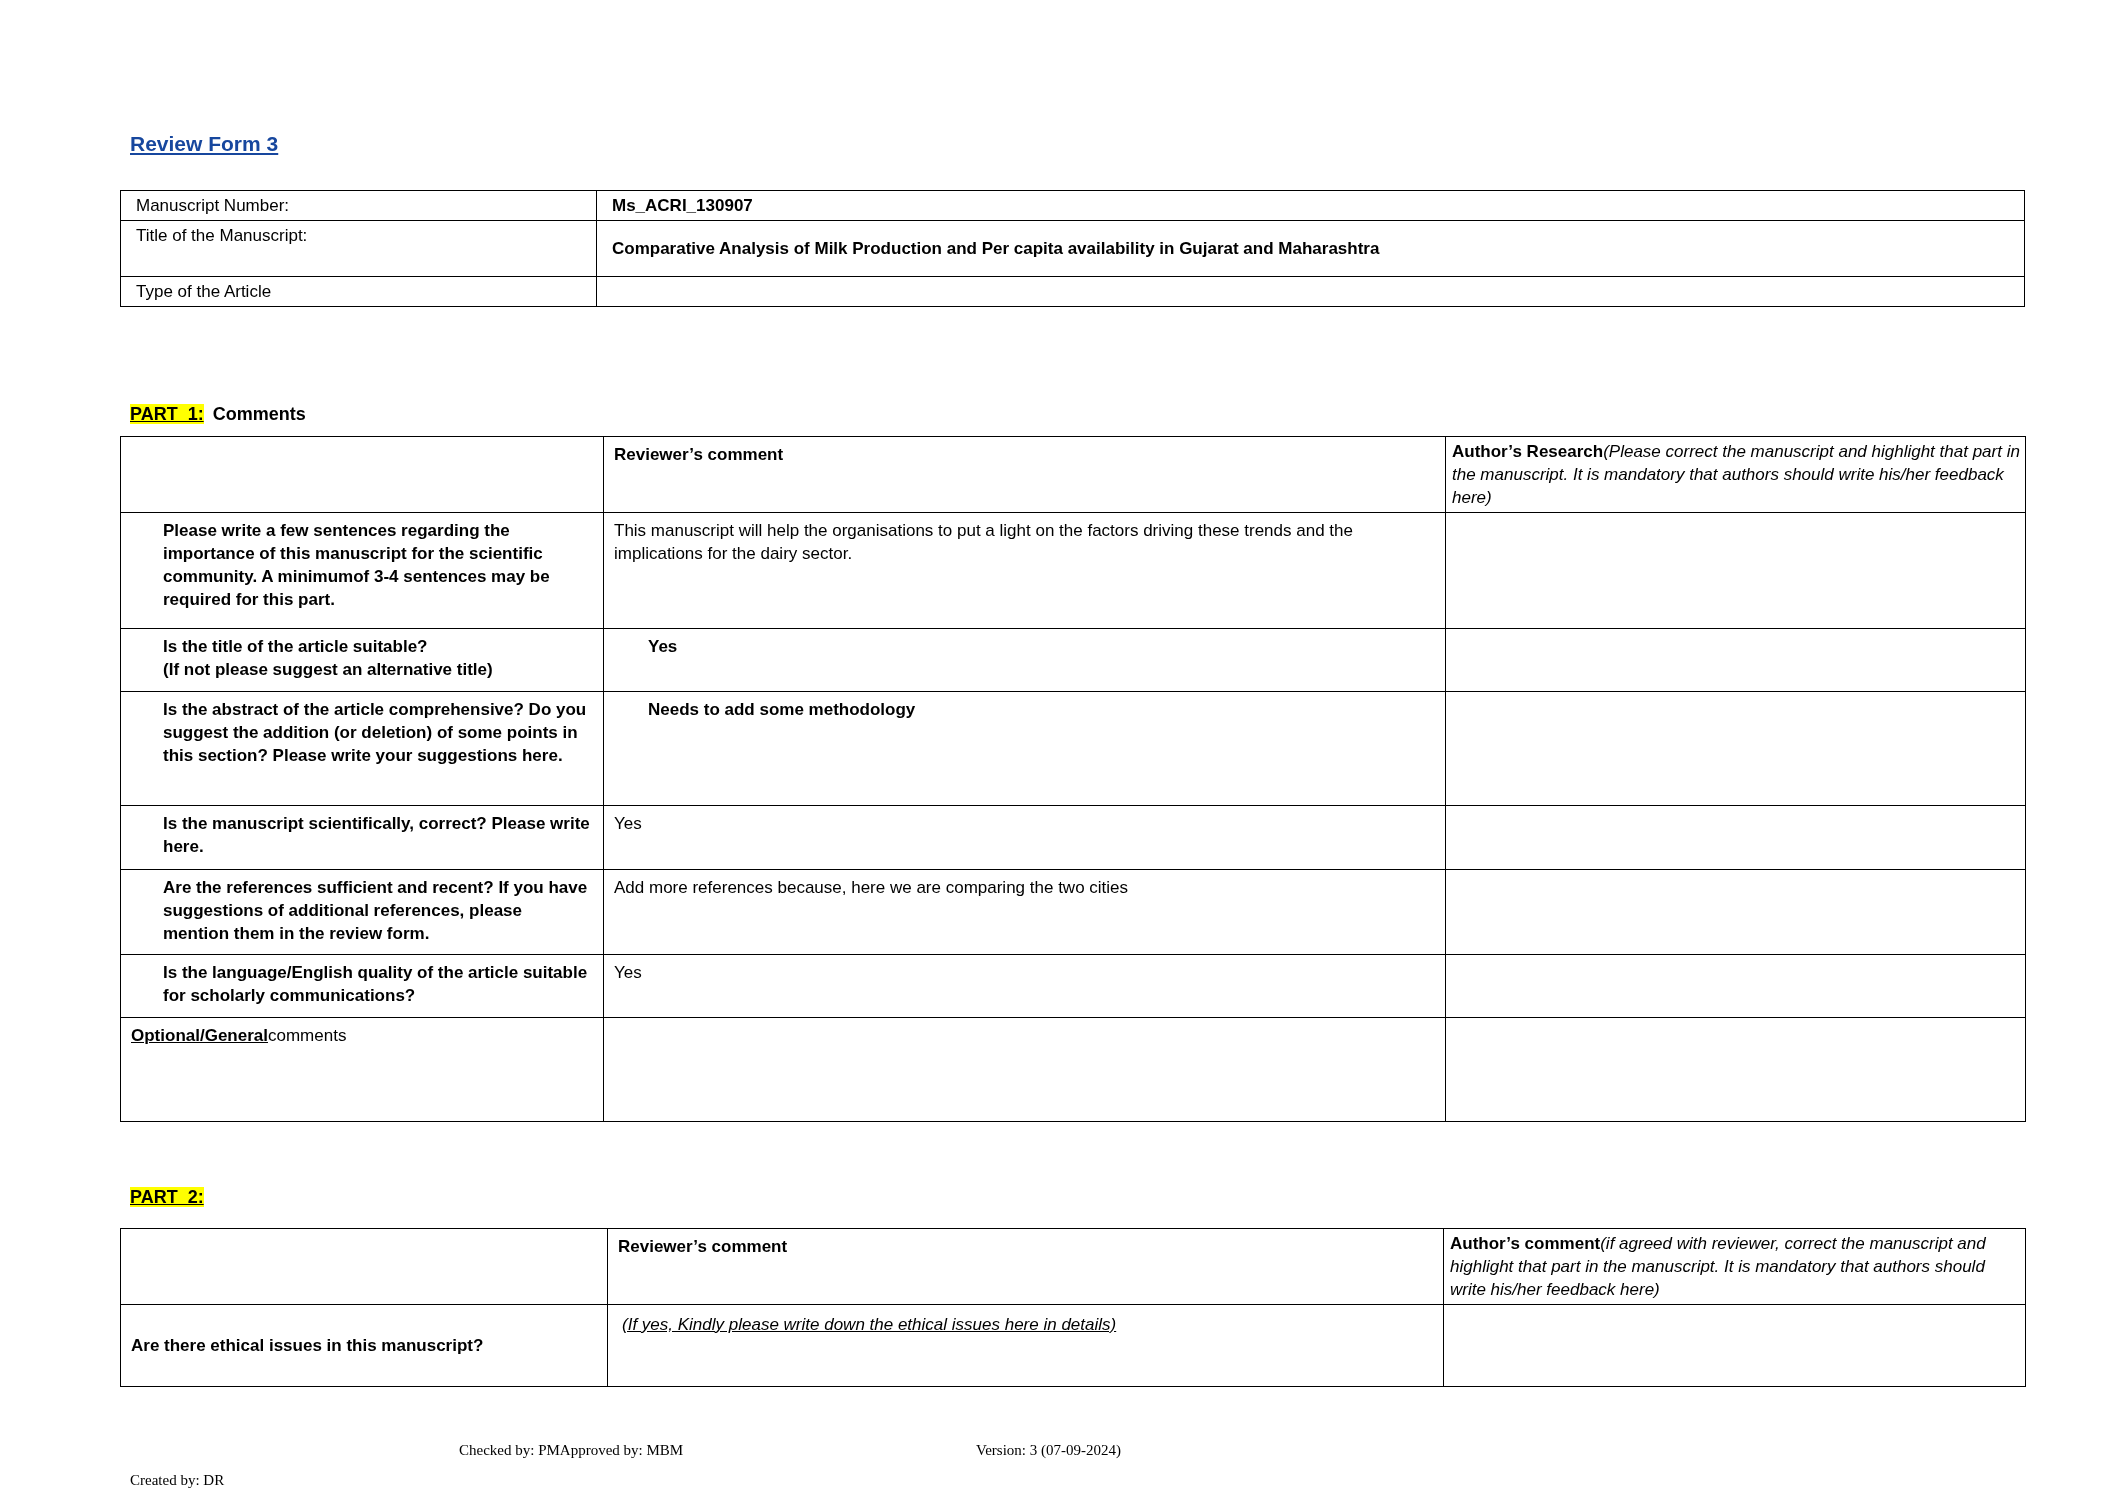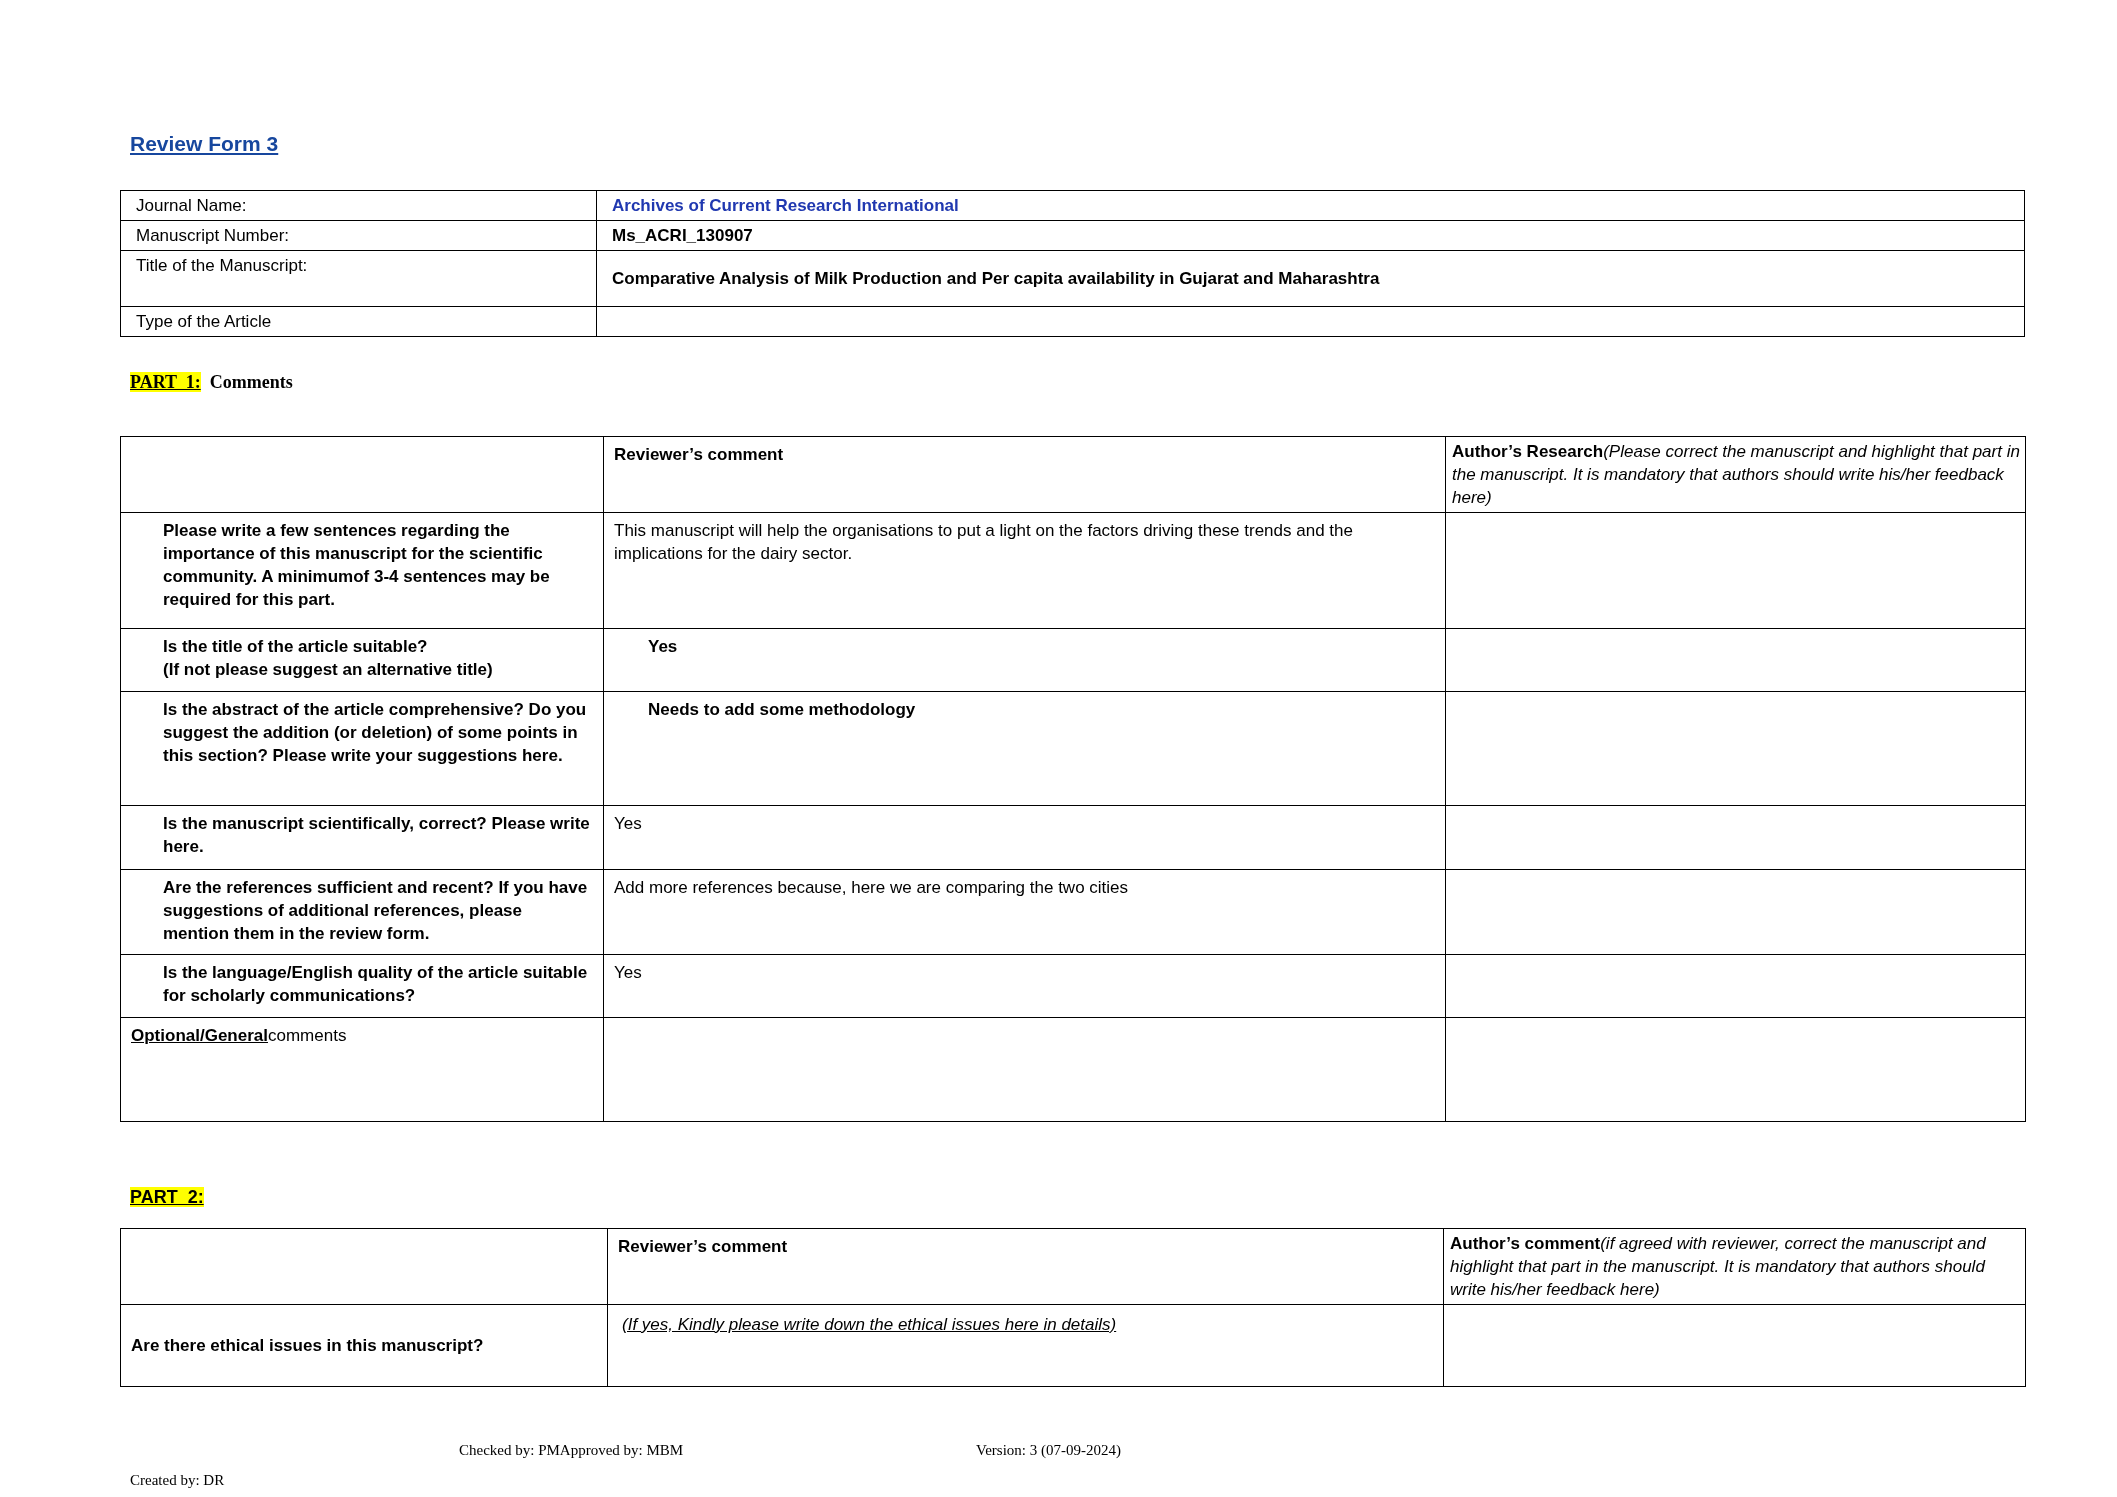--- a/index.html
+++ b/index.html
@@ -17,21 +17,21 @@
   .h-r1, .h-r2, .h-r4 { height:29px; }
   .h-r3 { height:56px; }
   .journal { color:var(--journal-blue,#2038B0); font-weight:bold; }
   .bold { font-weight:bold; }
   .vmid { vertical-align:middle !important; }
 
   
   .part-heading { position:absolute; left:130px; font-size:18px; font-weight:bold; height:25px; }
   .part-heading .hl { background:var(--hl,#FFFF00); text-decoration:underline; white-space:pre; }
   .part-heading .after { margin-left:9px; }
-  #part1-heading-wrap { top:372px;font-family:Liberation Serif, serif; }
+  #part1-heading-wrap { top:404px; }
   #part2-heading-wrap { top:1187px; }
 
   
   .part1-tbl { left:120px; top:436px; width:1905px; }
   .p1-head { height:67px; }
   .r0 { height:116px; } .r1 { height:63px; } .r2 { height:114px; }
   .r3 { height:64px; }  .r4 { height:85px; } .r5 { height:63px;border-radius:14px; }
   .r6 { height:104px;padding-left:16px; }
   .rev-head { font-weight:bold; padding:6px 10px; }
   .auth-head { font-size:16.5px; line-height:20px; padding:3px 4px 3px 6px; }
@@ -62,24 +62,20 @@
 <div class="page">
 
   <div class="doc-title">Review Form 3</div>
 
   <table class="tbl header-tbl">
     <colgroup>
         <col style="width:476px">
         <col>
       </colgroup>
     <tbody>
-        <tr class="h-r1">
-      <td>Journal Name:</td>
-      <td class="journal">Archives of Current Research International</td>
-    </tr>
     <tr class="h-r2">
       <td>Manuscript Number:</td>
       <td class="bold">Ms_ACRI_130907</td>
     </tr>
     <tr class="h-r3">
       <td>Title of the Manuscript:</td>
       <td class="bold vmid">Comparative Analysis of Milk Production and Per capita availability in Gujarat and Maharashtra</td>
     </tr>
     <tr class="h-r4">
       <td>Type of the Article</td>

